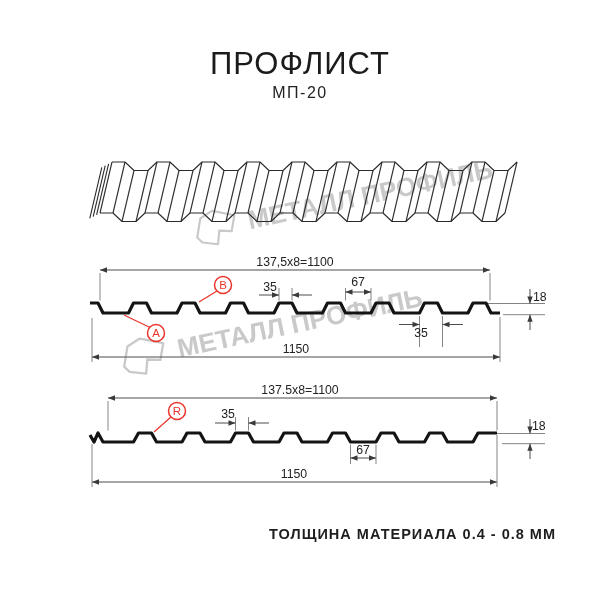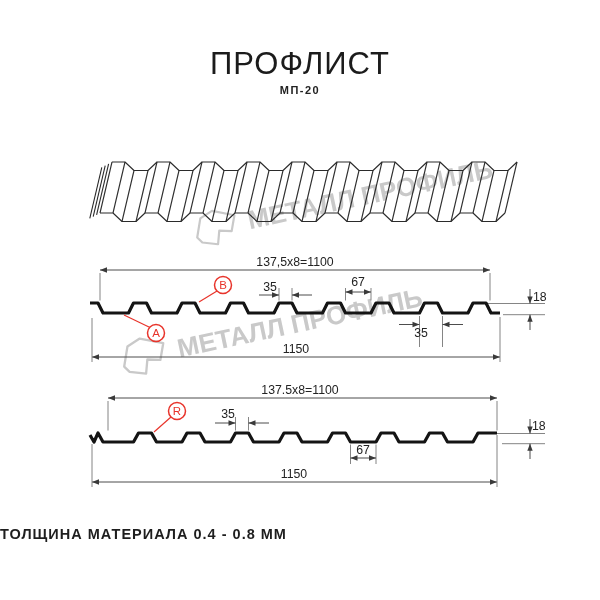--- a/index.html
+++ b/index.html
@@ -3,22 +3,22 @@
 <meta charset="utf-8">
 <style>
   :root{ --red:#e8342b; --ink:#141414; --dim:#4d4d4d; --wm:#c9c9c9; }
   html,body{margin:0;padding:0;background:#fff;}
   .stage{position:relative;width:600px;height:600px;background:#fff;overflow:hidden;
          font-family:"Liberation Sans",sans-serif;}
   .page-title{position:absolute;top:46px;left:0;width:600px;text-align:center;
 såa              color:#1b1b1b;}
   .page-title{font-size:31px;font-weight:400;letter-spacing:1px;color:#1b1b1b;}
   .page-subtitle{position:absolute;top:84px;left:0;width:600px;text-align:center;
-              font-size:11px;font-weight:700;letter-spacing:1.5px;color:#222;}
-  .footer-note{position:absolute;top:526px;left:0;width:556px;text-align:left;
+              font-size:16px;font-weight:400;letter-spacing:1.5px;color:#222;}
+  .footer-note{position:absolute;top:526px;left:0;width:556px;text-align:right;
               font-size:14.5px;font-weight:700;letter-spacing:1px;color:#1e1e1e;}
   .watermark{position:absolute;display:flex;align-items:center;gap:9px;z-index:1;
               color:var(--wm);font-size:26px;font-weight:700;white-space:nowrap;
               transform:rotate(-12deg);transform-origin:left center;}
   .wm-1{left:194px;top:212px;}
   .wm-2{left:120px;top:340px;}
   svg.layer{position:absolute;left:0;z-index:2;}
   .pl{fill:none;stroke:var(--ink);stroke-width:3.2;stroke-linejoin:round;}
   .iso{fill:none;stroke:#2b2b2b;stroke-width:1.1;stroke-linejoin:round;}
   .dl{stroke:var(--dim);stroke-width:1;fill:none;}

